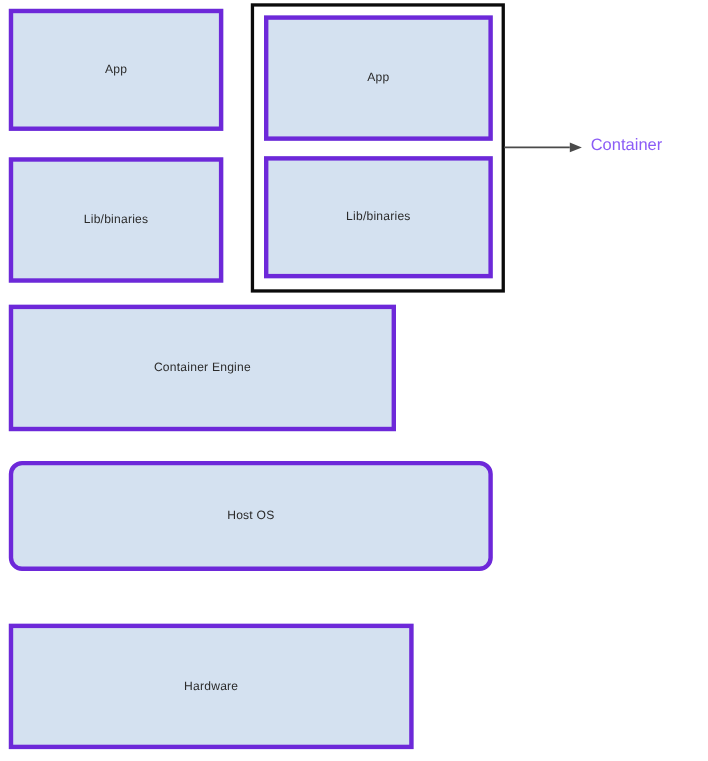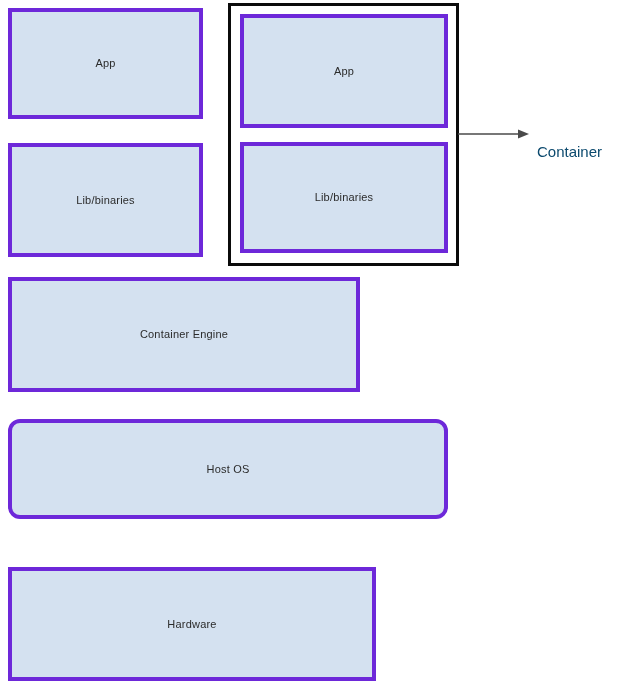--- a/index.html
+++ b/index.html
@@ -72,24 +72,23 @@
     left: 458px;
     top: 118px;
     width: 72px;
     height: 32px;
   }
   #annotation-label {
     position: absolute;
     left: 537px;
     top: 124px;
     font-size: 15px;
-    color: #0c4a6e;
+    color: #8b5cf6;
     white-space: nowrap;
     line-height: 1;
-    margin-top: 20px;
   }
 </style>
 </head>
 <body>
 
 <div id="diagram">
 
   <div class="box" id="box-app-left">
     <span class="box-label">App</span>
   </div>

